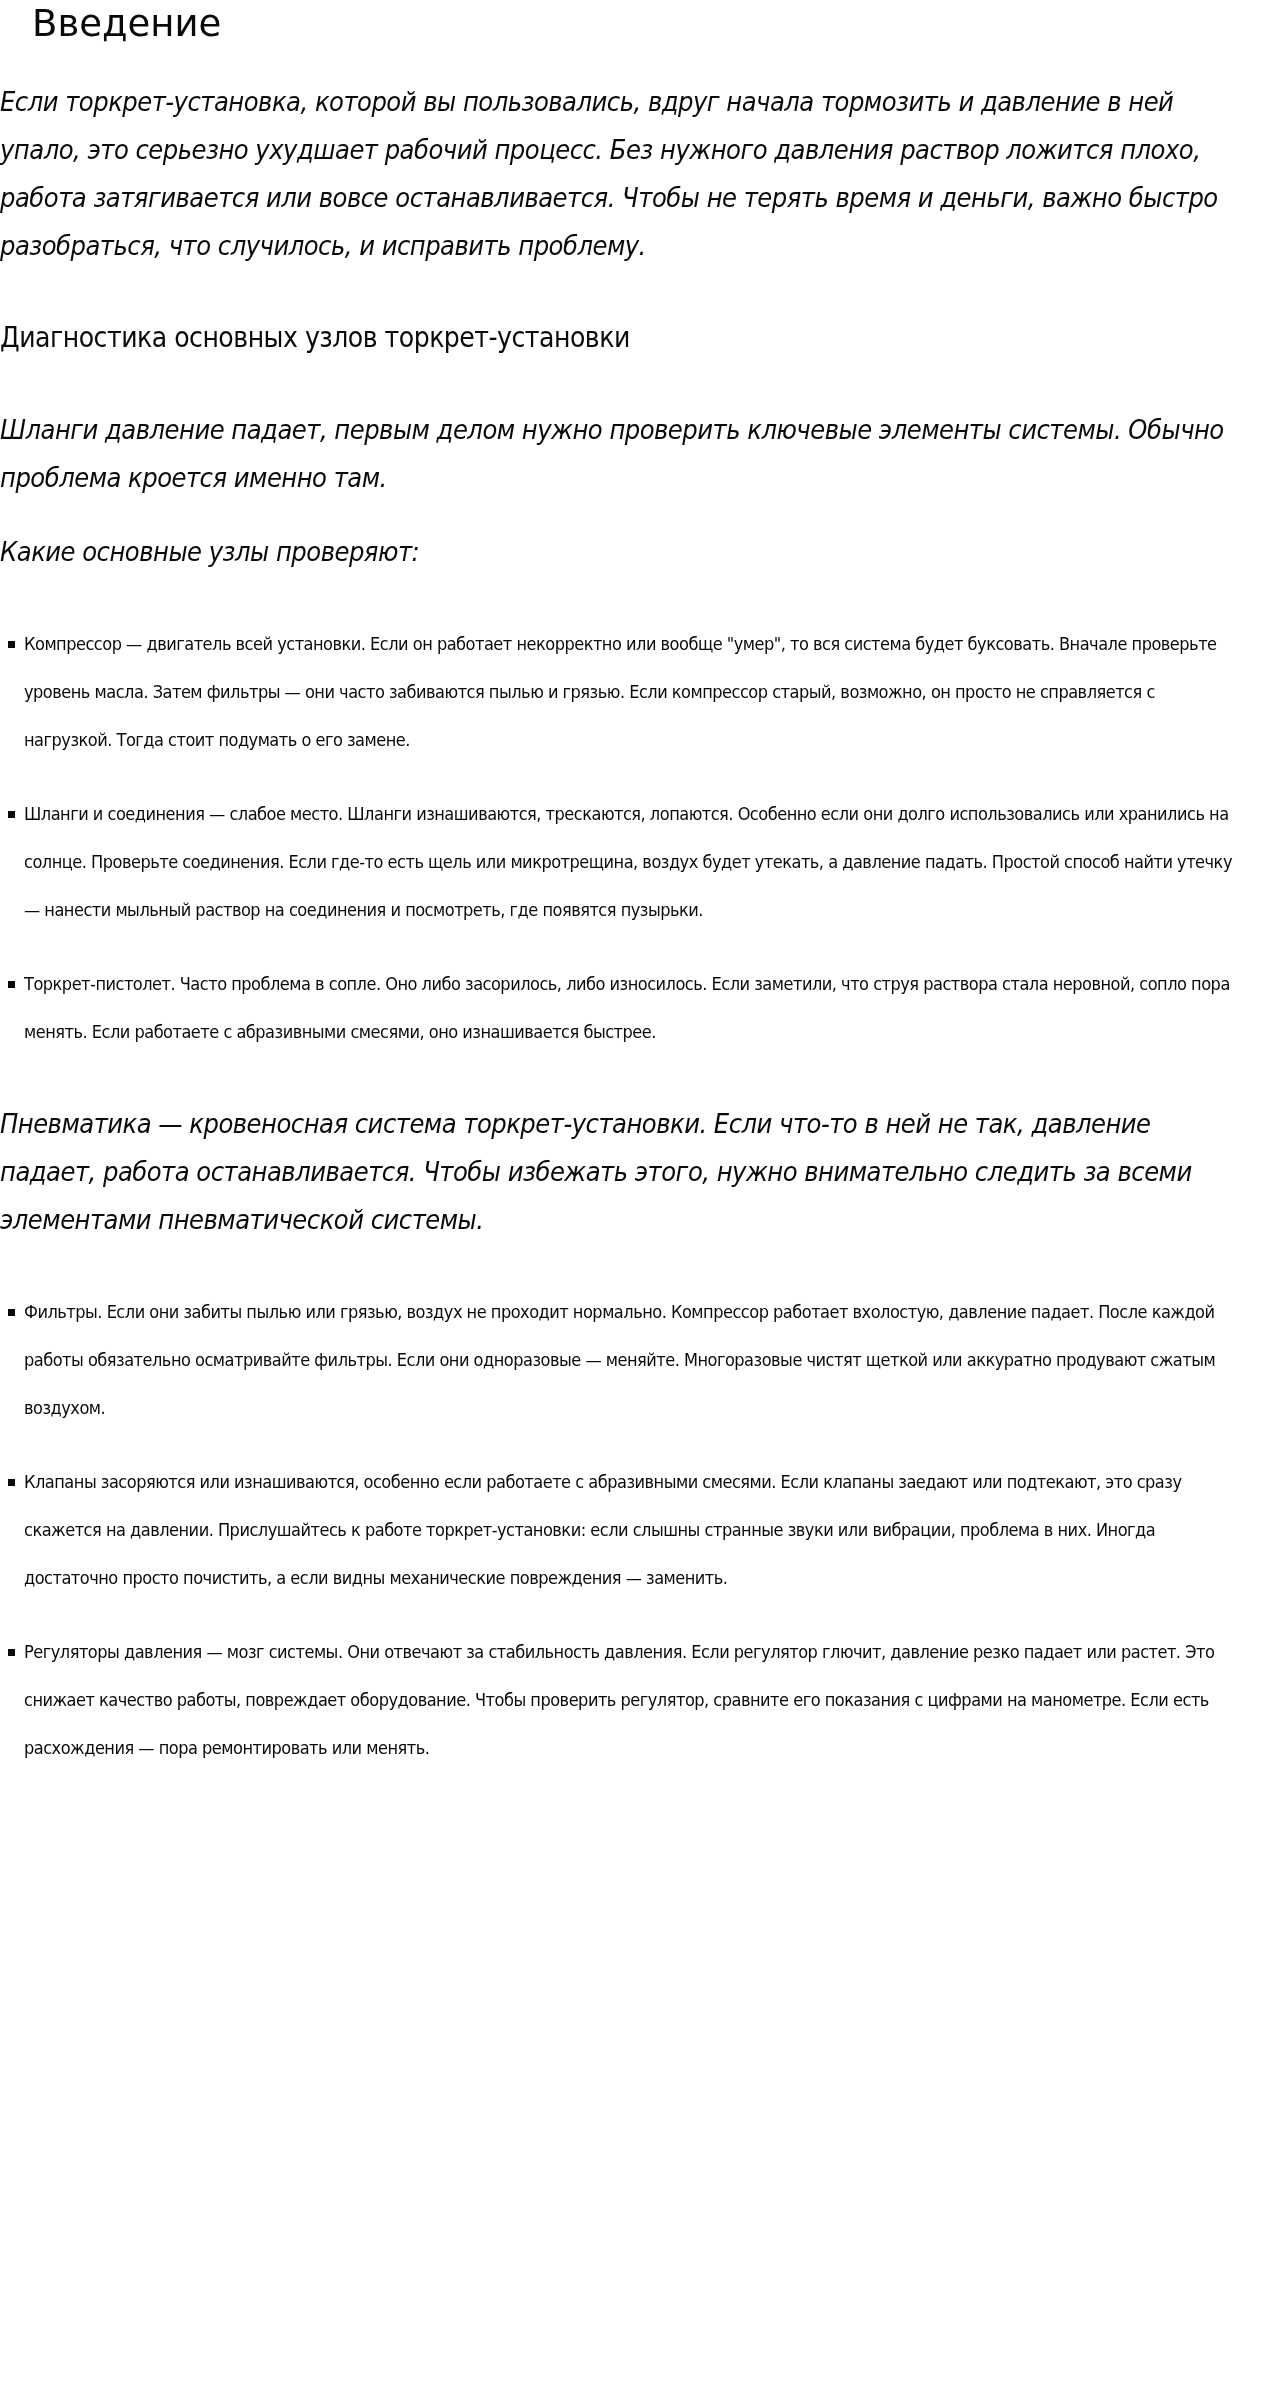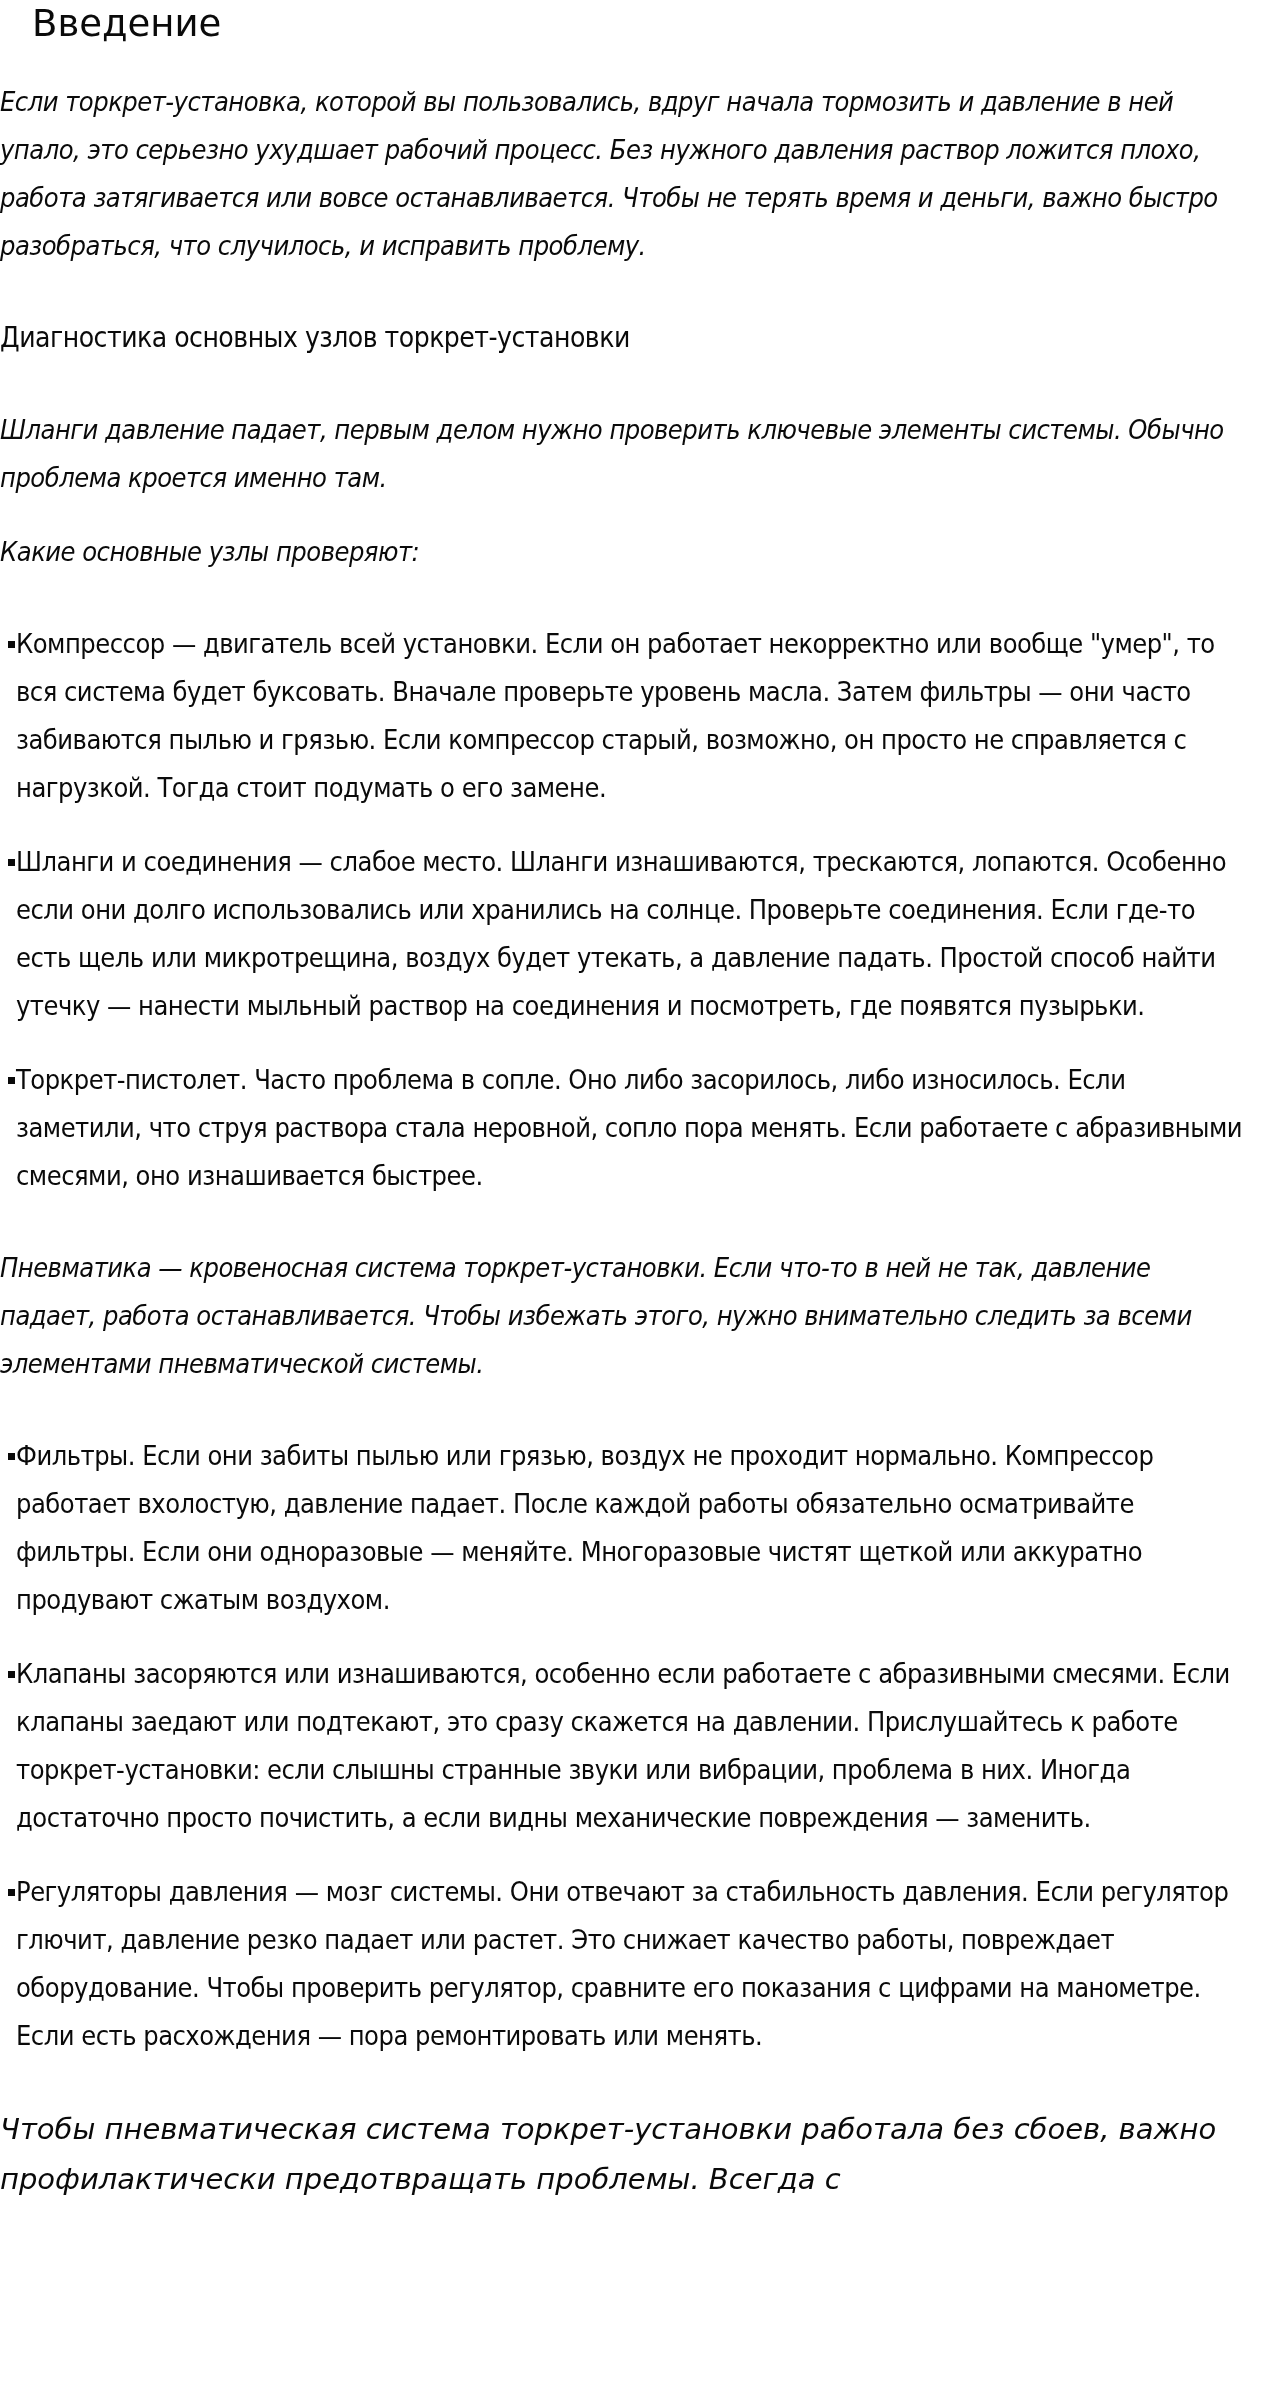--- a/index.html
+++ b/index.html
@@ -43,23 +43,23 @@
     margin: 0 0 26px 0;
     font-style: italic;
   }
   ul.doc-list {
     list-style: none;
     margin: 44px 0 44px 0;
     padding: 0;
   }
   ul.doc-list li {
     position: relative;
-    font-size: 27px;
+    font-size: 18px;
     line-height: 48px;
-    padding-left: 16px;
+    padding-left: 24px;
     margin: 0 0 26px 0;
   }
   ul.doc-list li::before {
     content: "";
     position: absolute;
     left: 8px;
     top: 21px;
     width: 7px;
     height: 7px;
     background: #0a0a0a;
@@ -95,15 +95,14 @@
 
 
   <p class="cond">Пневматика — кровеносная система торкрет-установки. Если что-то в ней не так, давление падает, работа останавливается. Чтобы избежать этого, нужно внимательно следить за всеми элементами пневматической системы.</p>
 
   <ul class="doc-list">
     <li class="cond">Фильтры. Если они забиты пылью или грязью, воздух не проходит нормально. Компрессор работает вхолостую, давление падает. После каждой работы обязательно осматривайте фильтры. Если они одноразовые — меняйте. Многоразовые чистят щеткой или аккуратно продувают сжатым воздухом.</li>
     <li class="cond">Клапаны засоряются или изнашиваются, особенно если работаете с абразивными смесями. Если клапаны заедают или подтекают, это сразу скажется на давлении. Прислушайтесь к работе торкрет-установки: если слышны странные звуки или вибрации, проблема в них. Иногда достаточно просто почистить, а если видны механические повреждения — заменить.</li>
     <li class="cond">Регуляторы давления — мозг системы. Они отвечают за стабильность давления. Если регулятор глючит, давление резко падает или растет. Это снижает качество работы, повреждает оборудование. Чтобы проверить регулятор, сравните его показания с цифрами на манометре. Если есть расхождения — пора ремонтировать или менять.</li>
   </ul>
 
-  <p class="closing">Чтобы пневматическая система торкрет-установки работала без сбоев, важно профилактически предотвращать проблемы. Всегда с</p>
 
 </main>
 
 </body></html>

